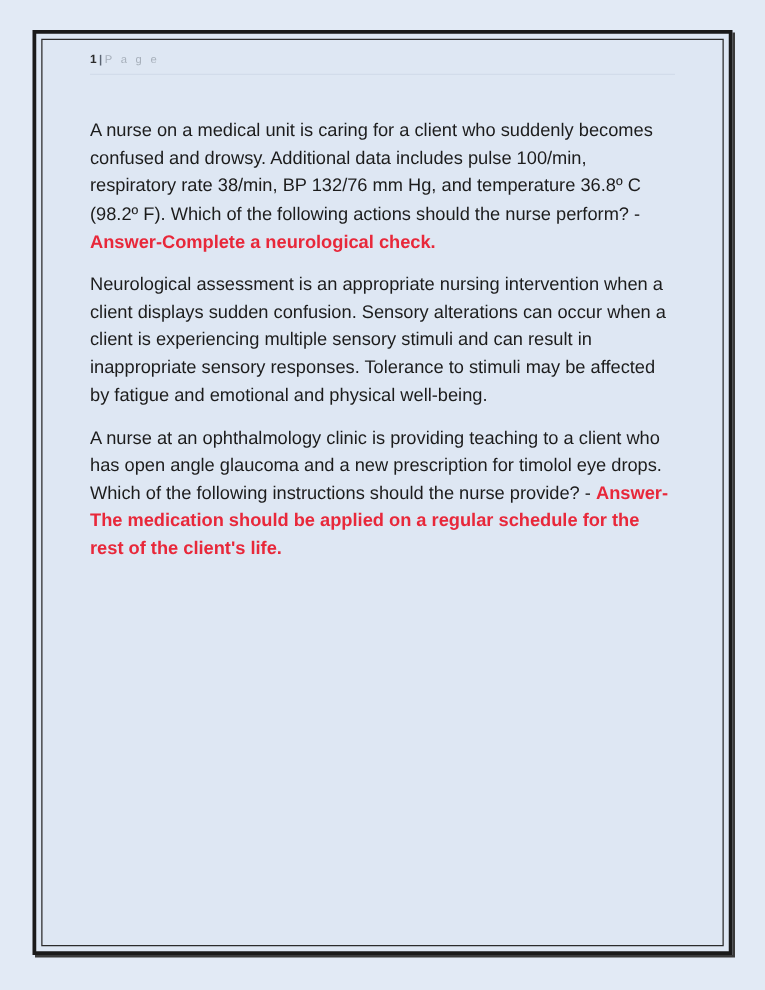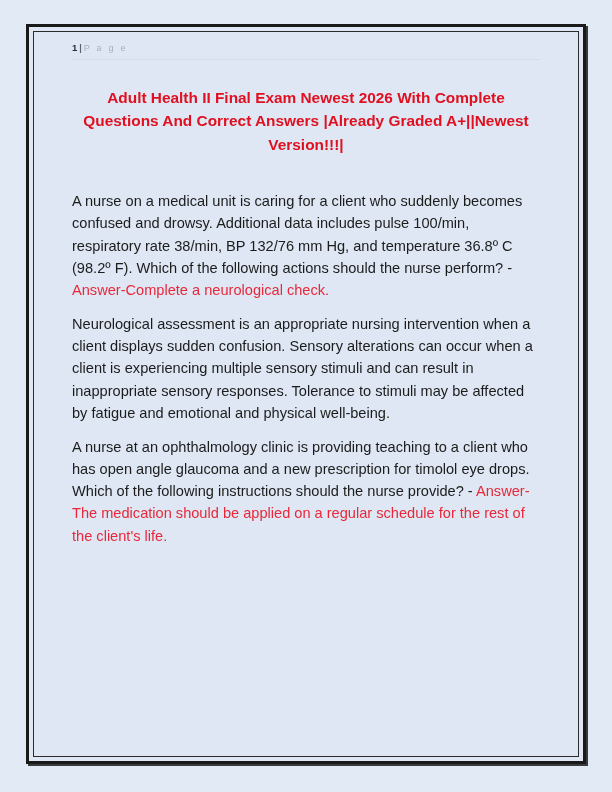--- a/index.html
+++ b/index.html
@@ -92,34 +92,34 @@
     font-size: 14.6px;
     line-height: 1.52;
     color: #1c1c1c;
     margin: 0 0 12px 0;
     text-align: left;
   }
   .para.gap-before {
   }
   .para .answer {
     color: #e8283a;
+    font-weight: bold;
   }
 </style>
 </head>
 <body>
 
 <div class="page-wrap">
   <div class="page-inner">
     <div class="content">
 
       <div class="page-header">
         <span class="pg-num">1</span><span class="pg-sep">|</span><span class="pg-word">P a g e</span>
       </div>
 
-      <h1 class="doc-title">Adult Health II Final Exam Newest 2026 With Complete Questions And Correct Answers |Already Graded A+||Newest Version!!!|</h1>
 
       <div class="body-block">
 
         <p class="para"><span>A nurse on a medical unit is caring for a client who suddenly becomes confused and drowsy. Additional data includes pulse 100/min, respiratory rate 38/min, BP 132/76 mm Hg, and temperature 36.8º C (98.2º F). Which of the following actions should the nurse perform? - </span><span class="answer">Answer-Complete a neurological check.</span></p>
 
         <p class="para">Neurological assessment is an appropriate nursing intervention when a client displays sudden confusion. Sensory alterations can occur when a client is experiencing multiple sensory stimuli and can result in inappropriate sensory responses. Tolerance to stimuli may be affected by fatigue and emotional and physical well-being.</p>
 
         <p class="para gap-before"><span>A nurse at an ophthalmology clinic is providing teaching to a client who has open angle glaucoma and a new prescription for timolol eye drops. Which of the following instructions should the nurse provide? - </span><span class="answer">Answer-The medication should be applied on a regular schedule for the rest of the client's life.</span></p>
 
       </div>

